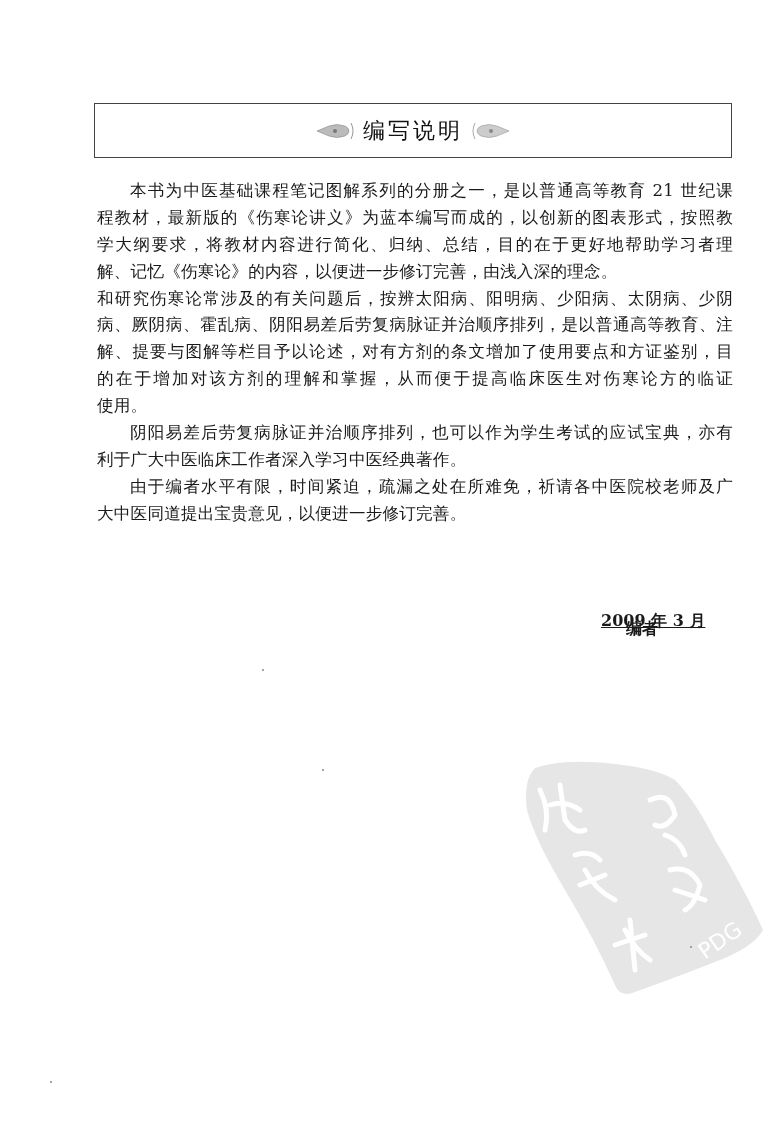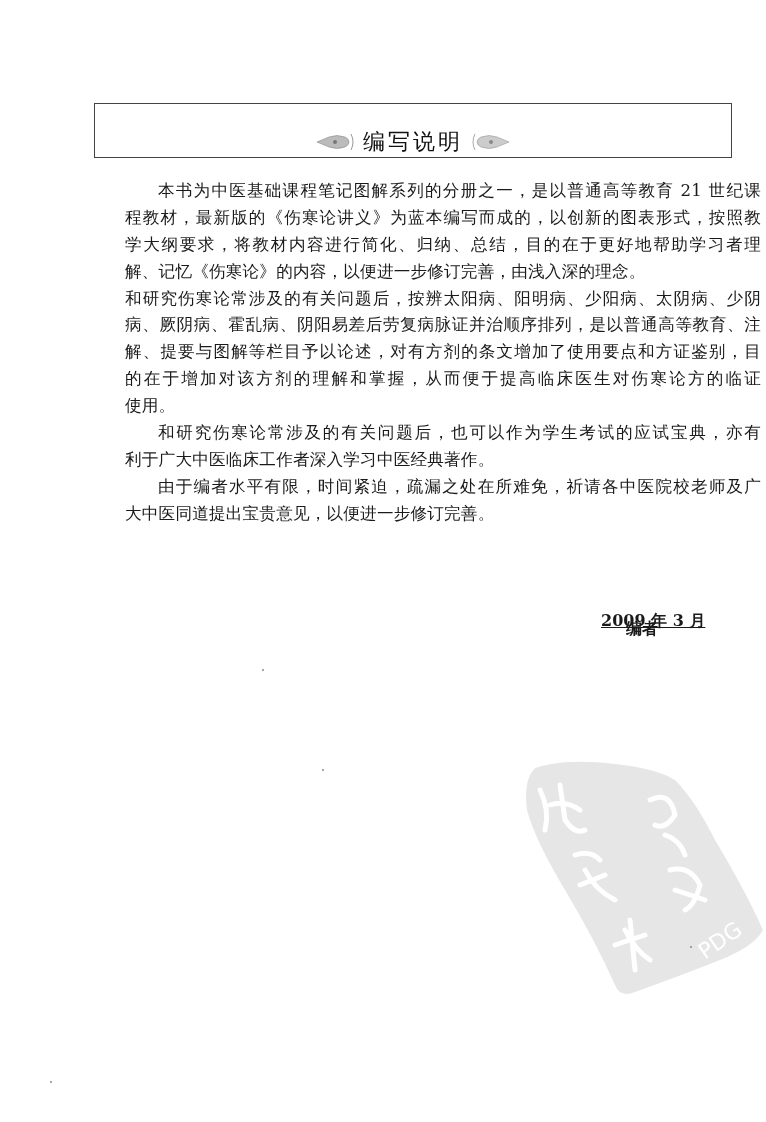--- a/index.html
+++ b/index.html
@@ -3,26 +3,26 @@
 <meta charset="utf-8">
 <style>
   html, body { margin:0; padding:0; }
   body {
     width:766px; height:1122px; background:#ffffff; position:relative; overflow:hidden;
     font-family: "DejaVu Serif", "Liberation Serif", serif; color:#1a1a1a;
   }
   .title-box {
     position:absolute; left:94px; top:103px; width:638px; height:55px;
     border:1.5px solid #444; box-sizing:border-box;
-    display:flex; align-items:flex-end; justify-content:center;
+    display:flex; align-items:center; justify-content:center;
   }
   .title-inner { display:flex; align-items:center; gap:6px; }
   .orn { width:42px; height:22px; display:block; }
   .title-text { font-family:"DejaVu Sans", sans-serif; font-size:22px; letter-spacing:3px; color:#111; }
-  .body-text { position:absolute; left:97px; top:178px; width:640px;margin-left:28px; }
+  .body-text { position:absolute; left:97px; top:178px; width:640px; }
   .line {
     font-size:16.6px; line-height:26.9px; height:26.9px; white-space:nowrap;
     letter-spacing:0.2px; text-align:justify; text-align-last:justify; width:636px;
   }
   .line.last { text-align-last:left; }
   .line.indent { padding-left:33px; width:603px; }
   .sign { position:absolute; font-family:"DejaVu Serif", serif; font-weight:bold; font-size:16px; }
   .sig-author { left:626px; top:619px; }
   .sig-date { left:601px; top:611px;text-decoration:underline; }
   .seal { position:absolute; left:505px; top:760px; width:260px; height:240px; }
@@ -52,21 +52,21 @@
   <div class="line">程教材，最新版的《伤寒论讲义》为蓝本编写而成的，以创新的图表形式，按照教</div>
   <div class="line">学大纲要求，将教材内容进行简化、归纳、总结，目的在于更好地帮助学习者理</div>
   <div class="line last">解、记忆《伤寒论》的内容，以便进一步修订完善，由浅入深的理念。</div>
 
   <div class="line">和研究伤寒论常涉及的有关问题后，按辨太阳病、阳明病、少阳病、太阴病、少阴</div>
   <div class="line">病、厥阴病、霍乱病、阴阳易差后劳复病脉证并治顺序排列，是以普通高等教育、注</div>
   <div class="line">解、提要与图解等栏目予以论述，对有方剂的条文增加了使用要点和方证鉴别，目</div>
   <div class="line">的在于增加对该方剂的理解和掌握，从而便于提高临床医生对伤寒论方的临证</div>
   <div class="line last">使用。</div>
 
-  <div class="line indent">和研究伤寒论常涉及的有关问题后，也可以作为学生考试的应试宝典，亦有</div>
+  <div class="line indent">阴阳易差后劳复病脉证并治顺序排列，也可以作为学生考试的应试宝典，亦有</div>
   <div class="line last">利于广大中医临床工作者深入学习中医经典著作。</div>
 
   <div class="line indent">由于编者水平有限，时间紧迫，疏漏之处在所难免，祈请各中医院校老师及广</div>
   <div class="line last">大中医同道提出宝贵意见，以便进一步修订完善。</div>
 </div>
 
 <div class="sign sig-author">编者</div>
 <div class="sign sig-date">2009 年 3 月</div>
 
 <svg class="seal" viewBox="0 0 260 240">

